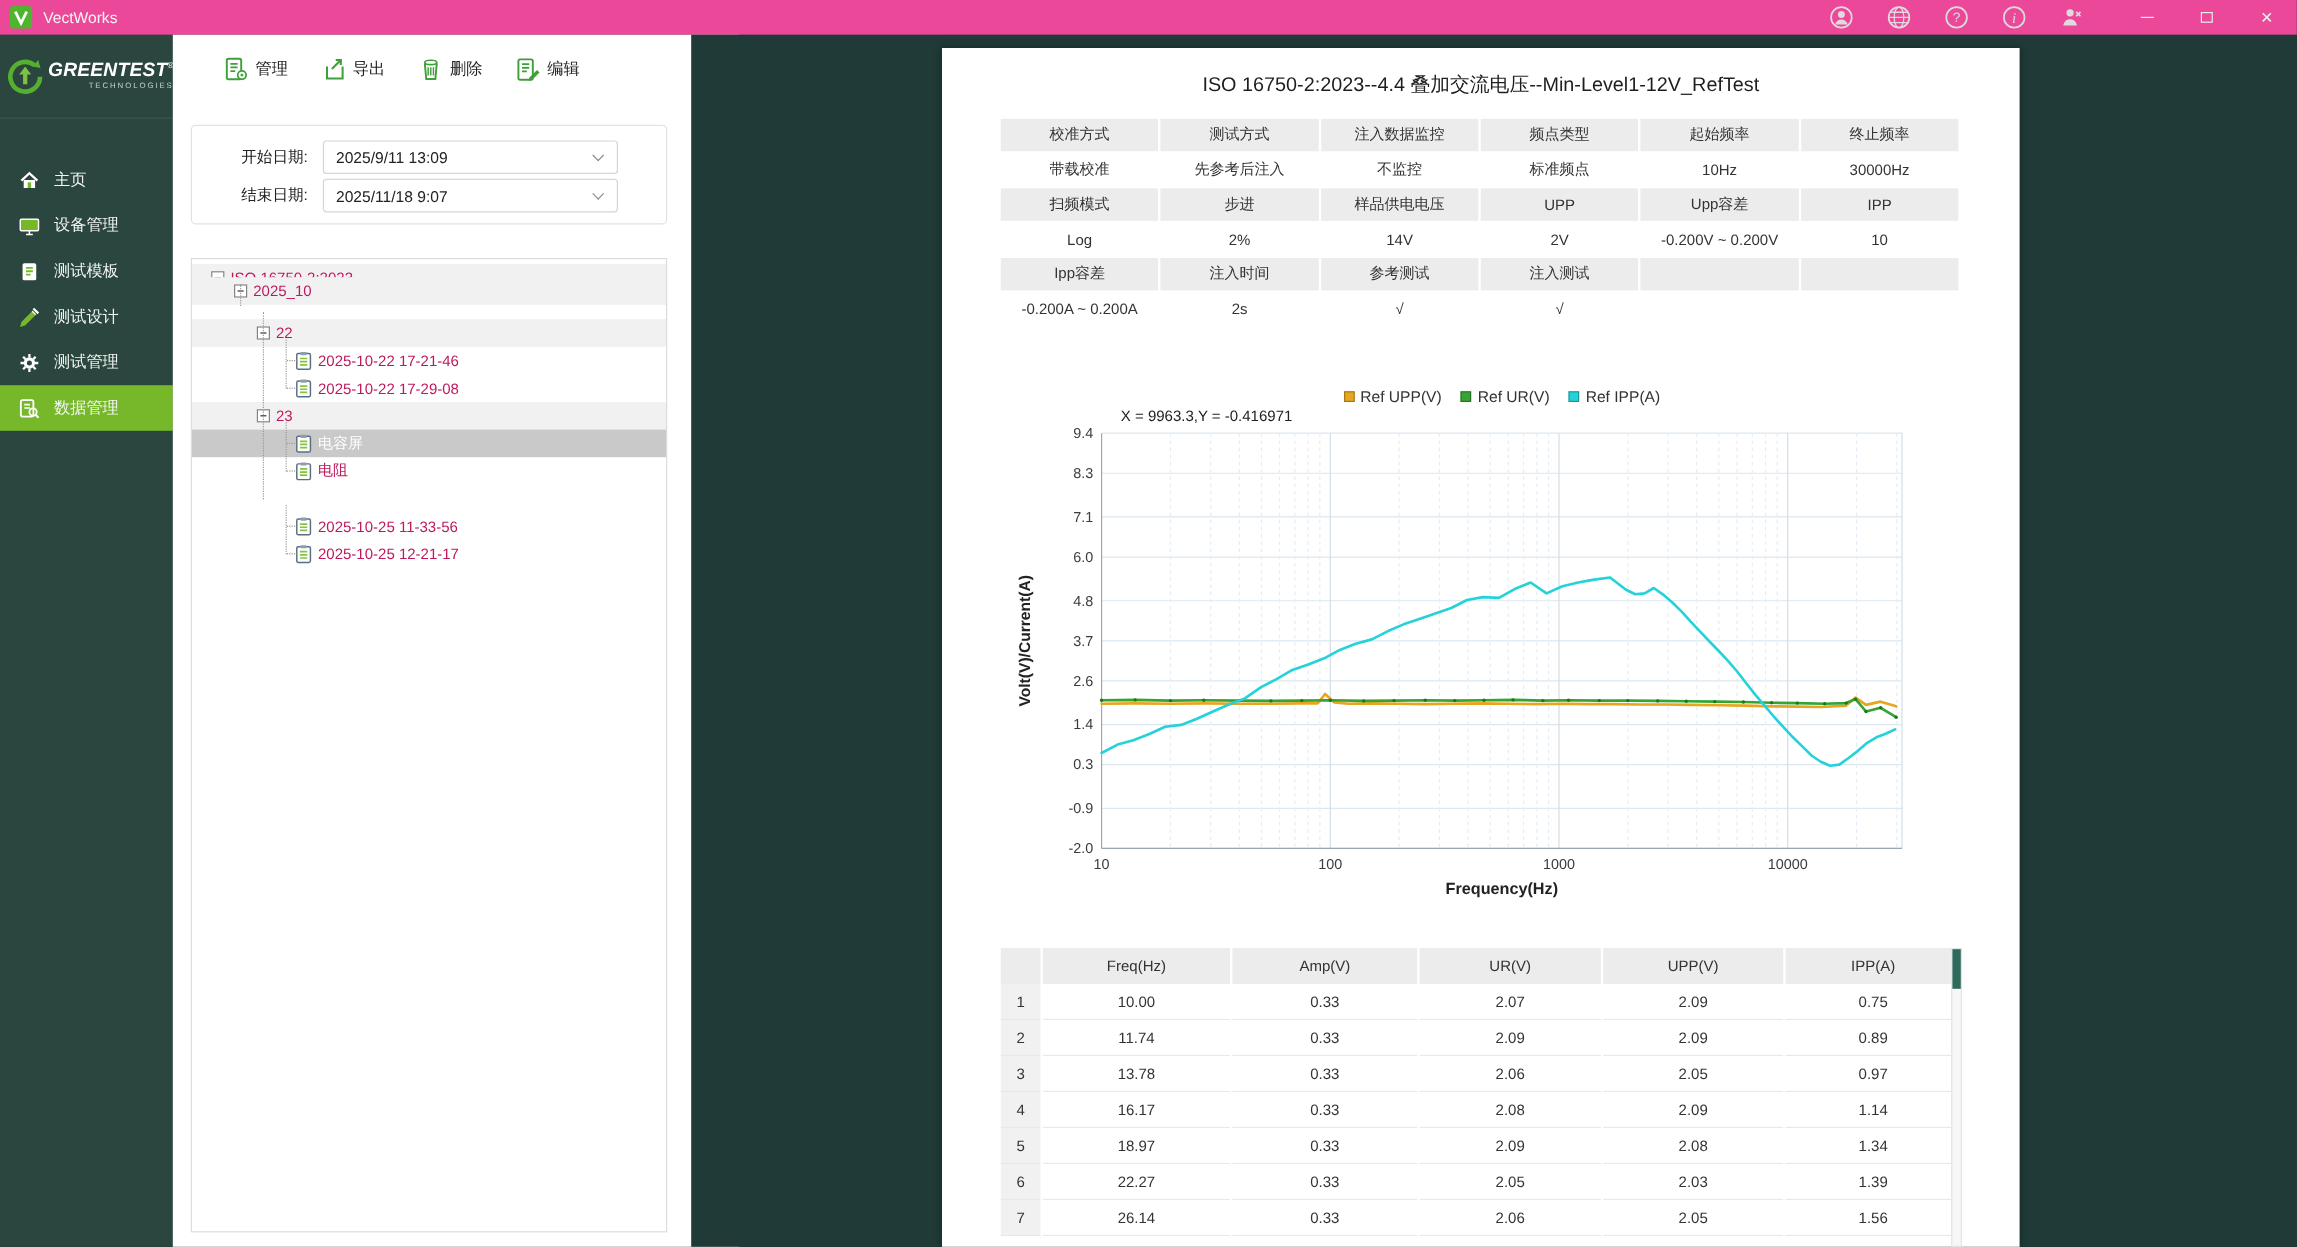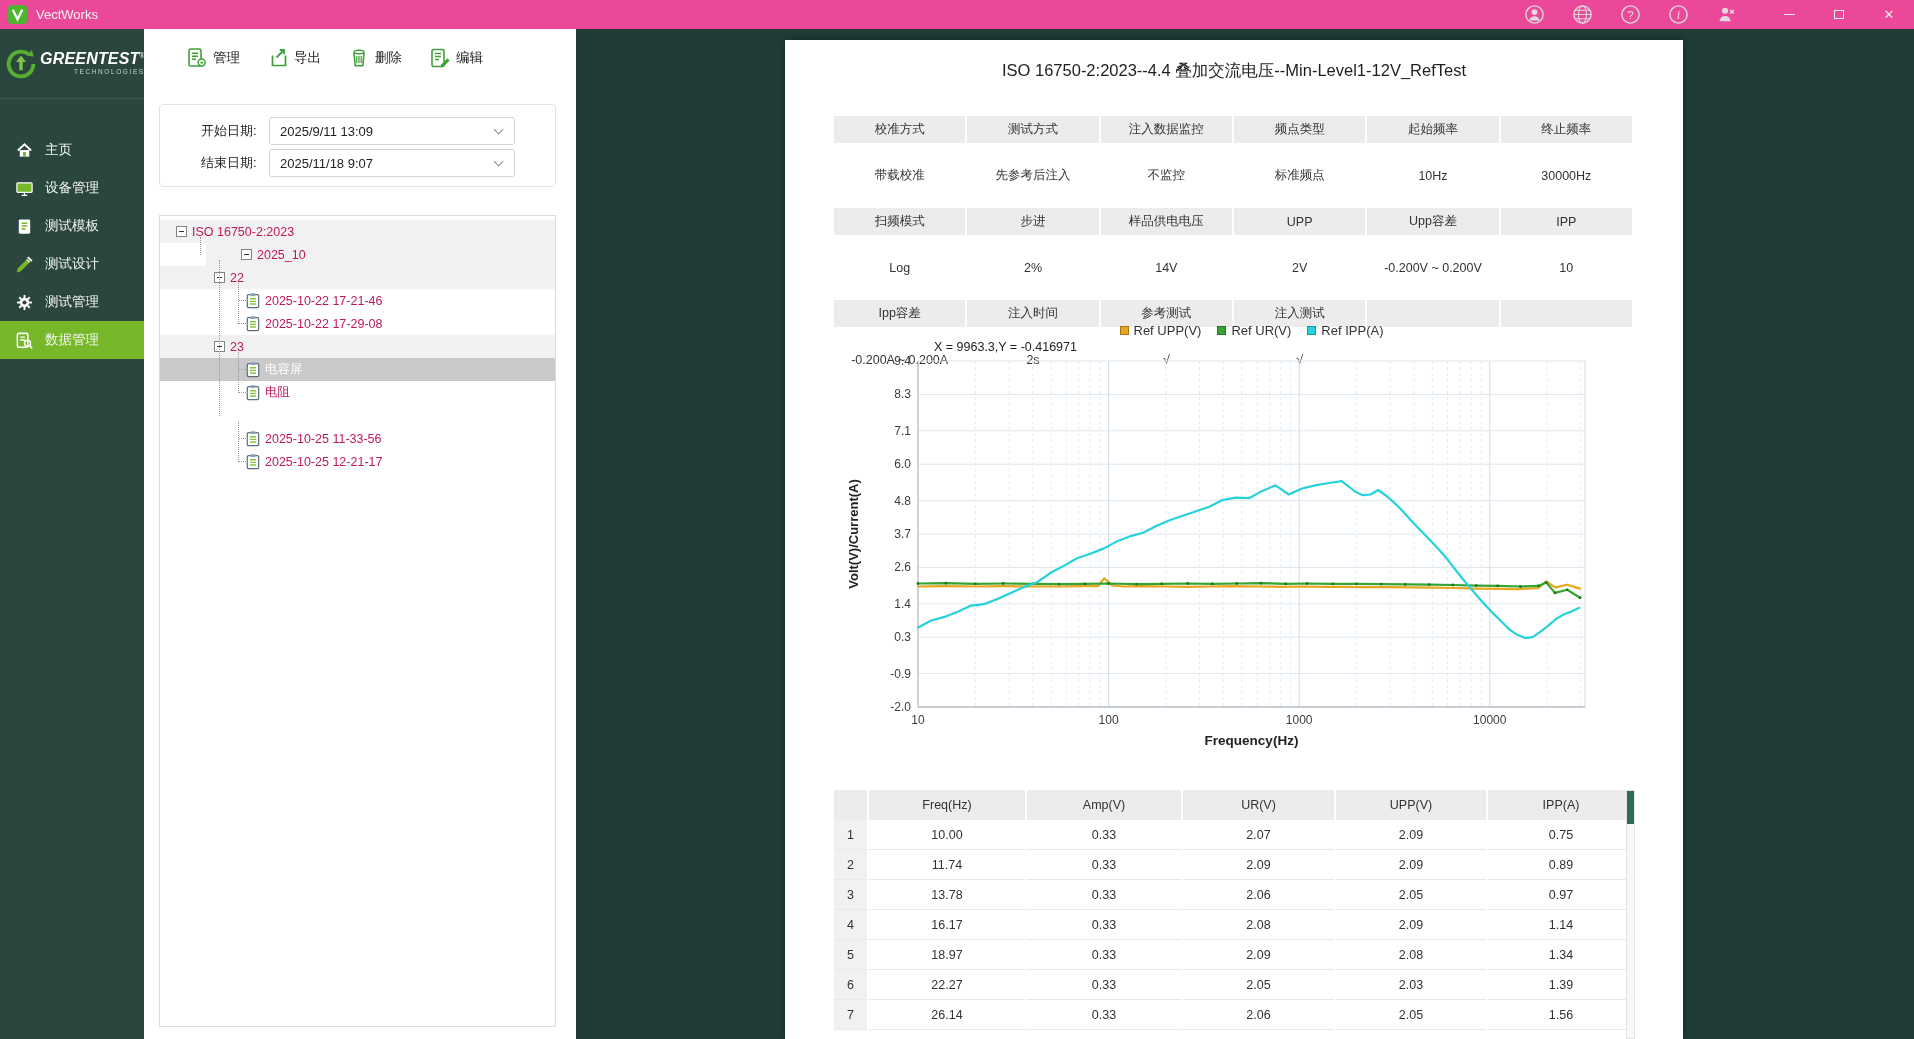--- a/index.html
+++ b/index.html
@@ -61,21 +61,21 @@
   .guide-h{position:absolute;height:0;border-top:1px dotted #9a9a9a;}
 
   
   .main{position:absolute;left:576px;top:29px;width:1338px;height:1010px;background:#1f3a37;}
   .page{position:absolute;left:209px;top:11px;width:898px;height:999px;background:#fff;
     box-shadow:0 0 6px rgba(0,0,0,.35);}
   .rtitle{position:absolute;left:0;top:20px;width:100%;text-align:center;font-size:16.5px;color:#1e1e1e;}
   .pgrid{position:absolute;left:49px;top:59px;width:798px;display:grid;
     grid-template-columns:repeat(6,1fr);gap:2px;}
   .pcell{height:27px;display:flex;align-items:center;justify-content:center;font-size:12.5px;color:#333;
-    background:#fff;margin-top:17px;}
+    background:#fff;}
   .pcell.hdr{background:#ececec;}
   .legend{position:absolute;left:133px;top:283px;width:667px;display:flex;justify-content:center;
     gap:16px;font-size:13px;color:#333;}
   .leg-item{display:flex;align-items:center;gap:5px;}
   .leg-sw{width:9px;height:9px;border:1px solid rgba(0,0,0,.28);}
   .cursor-note{position:absolute;left:149px;top:300px;font-size:12.5px;color:#222;}
   .chartwrap{position:absolute;left:49px;top:280px;width:800px;height:445px;}
   .dtable{position:absolute;left:49px;top:750px;width:790px;display:grid;
     grid-template-columns:33px 156px 154px 151px 150px 146px;column-gap:2px;}
   .dcell{height:30px;display:flex;align-items:center;justify-content:center;font-size:12.5px;color:#333;
@@ -250,21 +250,21 @@
         <span class="chev"></span>
       </div>
     </div>
   </div>
 
   <div class="treebox" id="treebox">
       <div class="trow band" style="top: 4px;">
         <span class="exp" style="left: 16px; top: 6px;"></span>
         <span class="tlabel" style="left: 32px;">ISO 16750-2:2023</span>
       </div>
-      <div class="trow band" style="top: 27px; margin-left: 46px;">
+      <div class="trow band" style="top: 15px;">
         <span class="exp" style="left: 35px; top: 6px;"></span>
         <span class="tlabel" style="left: 51px;">2025_10</span>
       </div>
       <div class="trow band" style="top: 50px;">
         <span class="exp" style="left: 54px; top: 6px;"></span>
         <span class="tlabel" style="left: 70px;">22</span>
       </div>
       <div class="trow" style="top: 73px;">
         <span class="leafico" style="left: 86px; top: 3px;"><svg viewBox="0 0 16 18">
             <rect x="1.5" y="2.2" width="13" height="15" rx="1.5" fill="#fff" stroke="#5b6e7f" stroke-width="1.4"></rect>

